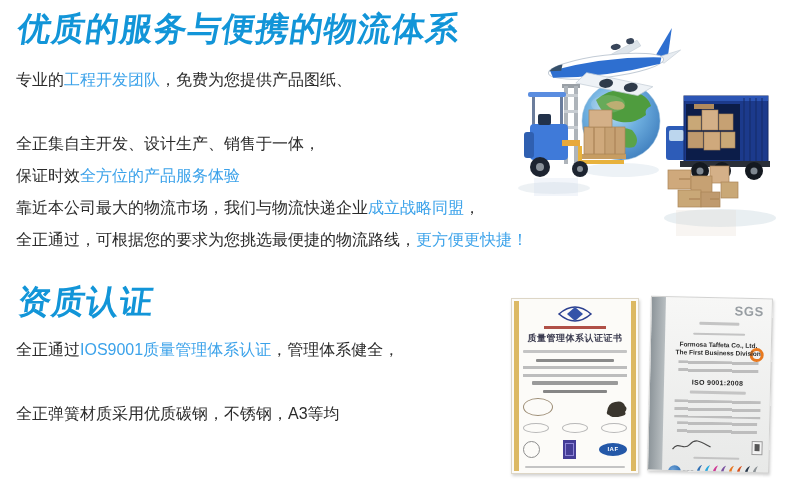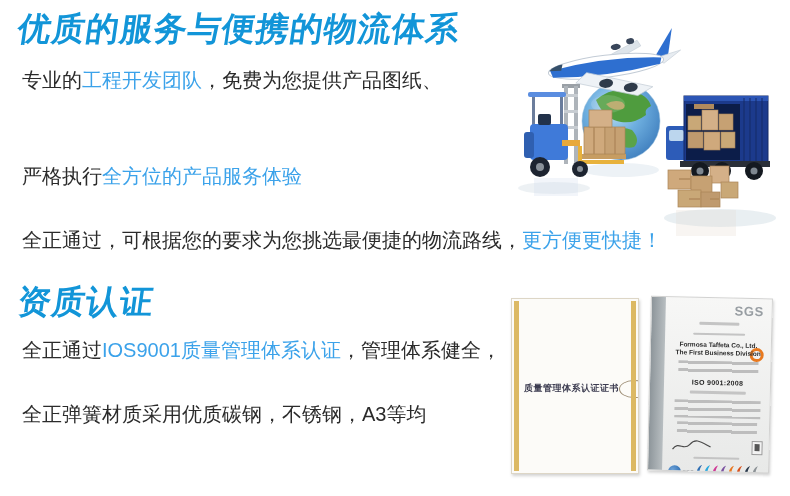--- a/index.html
+++ b/index.html
@@ -9,34 +9,34 @@
     overflow:hidden; font-family:"Liberation Sans", sans-serif;
   }
   
   .sec-heading {
     position:absolute; left:18px; white-space:nowrap;
     font-size:33px; font-weight:bold; color:#1295d8;
     transform:skewX(-8deg); letter-spacing:1px;
   }
   
   .tline {
-    position:absolute; left:22px; height:32px; line-height:32px;
-    font-size:20px; color:#2b2b2b; white-space:nowrap;
+    position:absolute; left:16px; height:32px; line-height:32px;
+    font-size:16px; color:#2b2b2b; white-space:nowrap;
   }
   .seg { color:#2b2b2b; }
   .seg.hl { color:#3ba2ea; }
   
   .illu { position:absolute; left:488px; top:20px; width:302px; height:228px; }
   
   .cert { position:absolute; overflow:hidden; }
   .cert-left {
     left:511px; top:298px; width:128px; height:176px;
     background:#fcfbf8; border:1px solid #ddd6c6;
     box-shadow:1px 2px 3px rgba(0,0,0,.18);
-    display:flex; align-items:center; padding:5px 12px 4px;
+    display:flex; flex-direction:column; align-items:center; padding:5px 12px 4px;
   }
   .edge-strip { position:absolute; top:2px; bottom:2px; width:5px; background:#dcb964; }
   .edge-strip.l { left:2px; } .edge-strip.r { right:2px; }
   .cl-redline { width:62px; height:3px; background:#b05048; margin-top:2px; }
   .cl-title { font-size:9px; font-weight:bold; color:#3c3c50; margin-top:3px; letter-spacing:.5px; white-space:nowrap; }
   .bar { background:#c4c4c4; border-radius:1px; }
   .bars { background:repeating-linear-gradient(180deg,#bdbdbd 0 3px,transparent 3px 8px); }
   .stamp-row { width:104px; display:flex; justify-content:space-between; align-items:center; margin-top:5px; }
   .stamp-oval { width:30px; height:18px; border:1px solid #9c8c74; border-radius:50%; }
   .oval3-row { width:104px; display:flex; justify-content:space-between; margin-top:6px; }
@@ -77,21 +77,23 @@
   .sgs-mini { font-size:5px; font-weight:bold; color:#6f7579; letter-spacing:.3px; }
 </style>
 </head>
 <body>
 
 <div class="page">
 
   <div class="sec-heading" style="top:7px">优质的服务与便携的物流体系</div>
 
   <div class="tline" style="top:64px"><span class="seg">专业的</span><span class="seg hl">工程开发团队</span><span class="seg">，免费为您提供产品图纸、</span></div>
-  <div class="tline" style="top:160px"><span class="seg">严格执行</span><span class="seg hl">全方位的产品服务体验</span></div>
+  <div class="tline" style="top:128px"><span class="seg">全正集自主开发、设计生产、销售于一体，</span></div>
+  <div class="tline" style="top:160px"><span class="seg">保证时效</span><span class="seg hl">全方位的产品服务体验</span></div>
+  <div class="tline" style="top:192px"><span class="seg">靠近本公司最大的物流市场，我们与物流快递企业</span><span class="seg hl">成立战略同盟</span><span class="seg">，</span></div>
   <div class="tline" style="top:224px"><span class="seg">全正通过，可根据您的要求为您挑选最便捷的物流路线，</span><span class="seg hl">更方便更快捷！</span></div>
 
   <svg class="illu" viewBox="0 0 302 228">
 
     <g opacity="0.5">
       <ellipse cx="66" cy="168" rx="36" ry="6" fill="#b9c9d6" opacity="0.5"></ellipse>
       <ellipse cx="133" cy="150" rx="38" ry="7" fill="#aec3d4" opacity="0.45"></ellipse>
       <ellipse cx="232" cy="198" rx="56" ry="9" fill="#aabfce" opacity="0.5"></ellipse>
       <rect x="188" y="190" width="60" height="26" fill="#c7b49a" opacity="0.25"></rect>
       <rect x="46" y="158" width="44" height="18" fill="#9db4d8" opacity="0.25"></rect>

